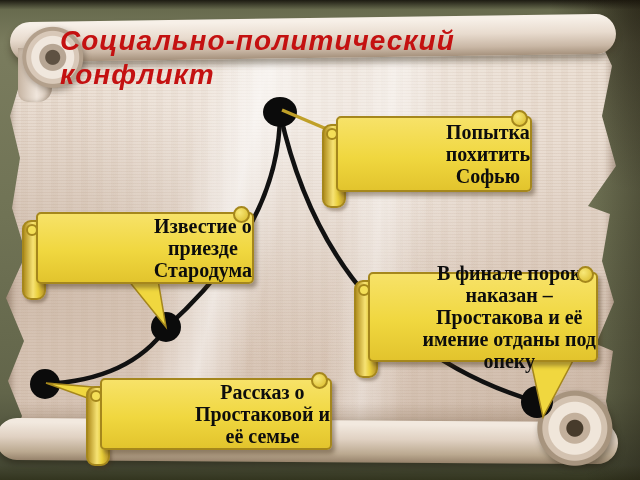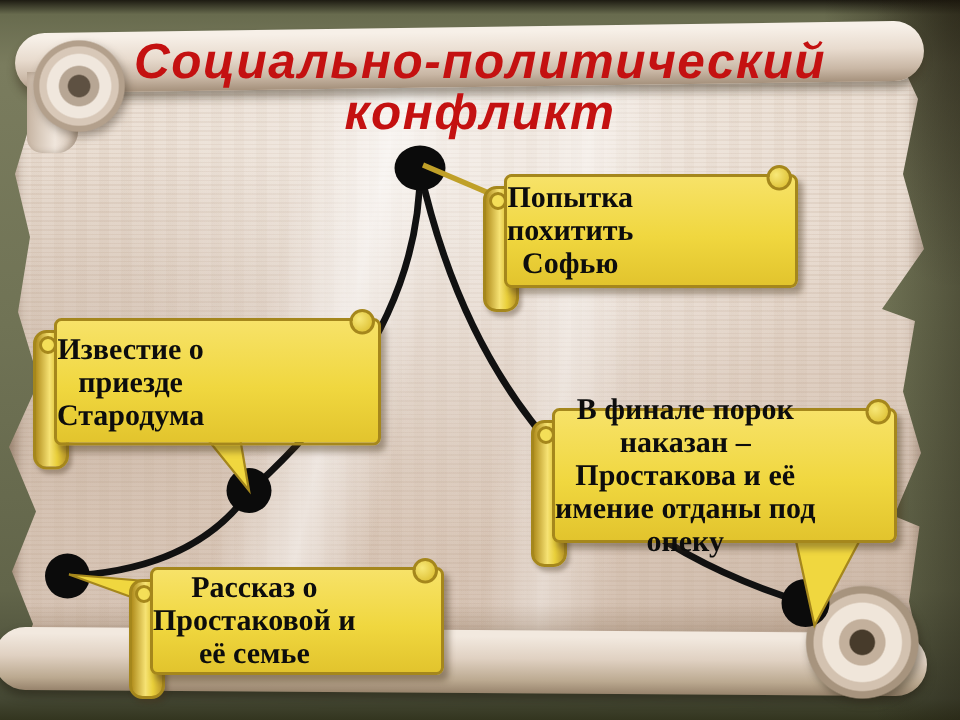--- a/index.html
+++ b/index.html
@@ -46,32 +46,32 @@
   .curl{position:absolute;border-radius:50%;}
   .curl-tl{left:22px;top:22px;width:64px;height:68px;
     background:radial-gradient(circle at 48% 52%,#5e5142 0 7px,#b7a694 8px 13px,#f0e7dd 14px 21px,#d8c8b8 22px 26px,#b3a08c 27px 30px,transparent 31px);
     filter:drop-shadow(2px 3px 3px rgba(55,42,28,.4));}
   .curl-br{left:527px;top:386px;width:92px;height:88px;
     background:radial-gradient(circle at 52% 48%,#473b2b 0 8px,#c3b09c 9px 15px,#f0e6da 16px 26px,#d3c2b0 27px 32px,#a7947e 33px 37px,transparent 38px);
     filter:drop-shadow(2px 3px 3px rgba(45,38,22,.45));}
   
   .title{
     position:absolute;top:24px;left:60px;width:520px;z-index:8;
-    text-align:center;color:#c41111;font-weight:bold;font-style:italic;
-    font-size:33px;line-height:34px;letter-spacing:1px;
+    color:#c41111;font-weight:bold;font-style:italic;
+    font-size:28px;line-height:34px;letter-spacing:1px;
   }
   
   svg.diagram{position:absolute;left:0;top:0;z-index:5;pointer-events:none;}
   
   .callout{position:absolute;z-index:6;}
   .callout .body{
     position:absolute;left:14px;right:0;top:0;bottom:0;z-index:2;
     background:linear-gradient(180deg,#f7e268,#f0d73f 55%,#e2c42d);
     border:2px solid #a5871c;border-radius:5px;
-    display:flex;align-items:center;justify-content:flex-start;
+    display:flex;align-items:center;justify-content:flex-end;
     box-shadow:3px 4px 4px rgba(70,50,25,.42);
   }
   .callout .label{
     text-align:center;white-space:pre-line;color:#0d0d0d;
     font-family:"Liberation Serif",serif;font-weight:bold;font-size:20px;line-height:22px;
   }
   .callout .roll-left{
     position:absolute;left:0;top:8px;width:20px;height:calc(100% + 4px);z-index:1;
     background:linear-gradient(90deg,#b28f1f,#f6e273 45%,#e9cf3a 70%,#bb992a);
     border:2px solid #a5871c;border-radius:9px;box-shadow:2px 3px 3px rgba(70,50,25,.35);
@@ -120,21 +120,21 @@
   <div class="callout" style="left:322px;top:116px;width:210px;height:76px;">
     <div class="roll-left"></div>
     <div class="body">
       <span class="label">Попытка
 похитить
 Софью</span>
     </div>
     <div class="curl-tr"></div>
   </div>
 
-  <div class="callout" style="left:22px;top:212px;width:232px;height:85px;">
+  <div class="callout" style="left:22px;top:212px;width:232px;height:72px;">
     <div class="roll-left"></div>
     <div class="body">
       <span class="label">Известие о
 приезде
 Стародума</span>
     </div>
     <div class="curl-tr"></div>
   </div>
 
   <div class="callout" style="left:354px;top:272px;width:244px;height:90px;">
@@ -142,21 +142,21 @@
     <div class="body">
       <span class="label">В финале порок
 наказан –
 Простакова и её
 имение отданы под
 опеку</span>
     </div>
     <div class="curl-tr"></div>
   </div>
 
-  <div class="callout" style="left:86px;top:378px;width:210px;height:72px;">
+  <div class="callout" style="left:86px;top:378px;width:210px;height:72px;padding-left:36px;">
     <div class="roll-left"></div>
     <div class="body">
       <span class="label">Рассказ о
 Простаковой и
 её семье</span>
     </div>
     <div class="curl-tr"></div>
   </div>
 
 </div>

